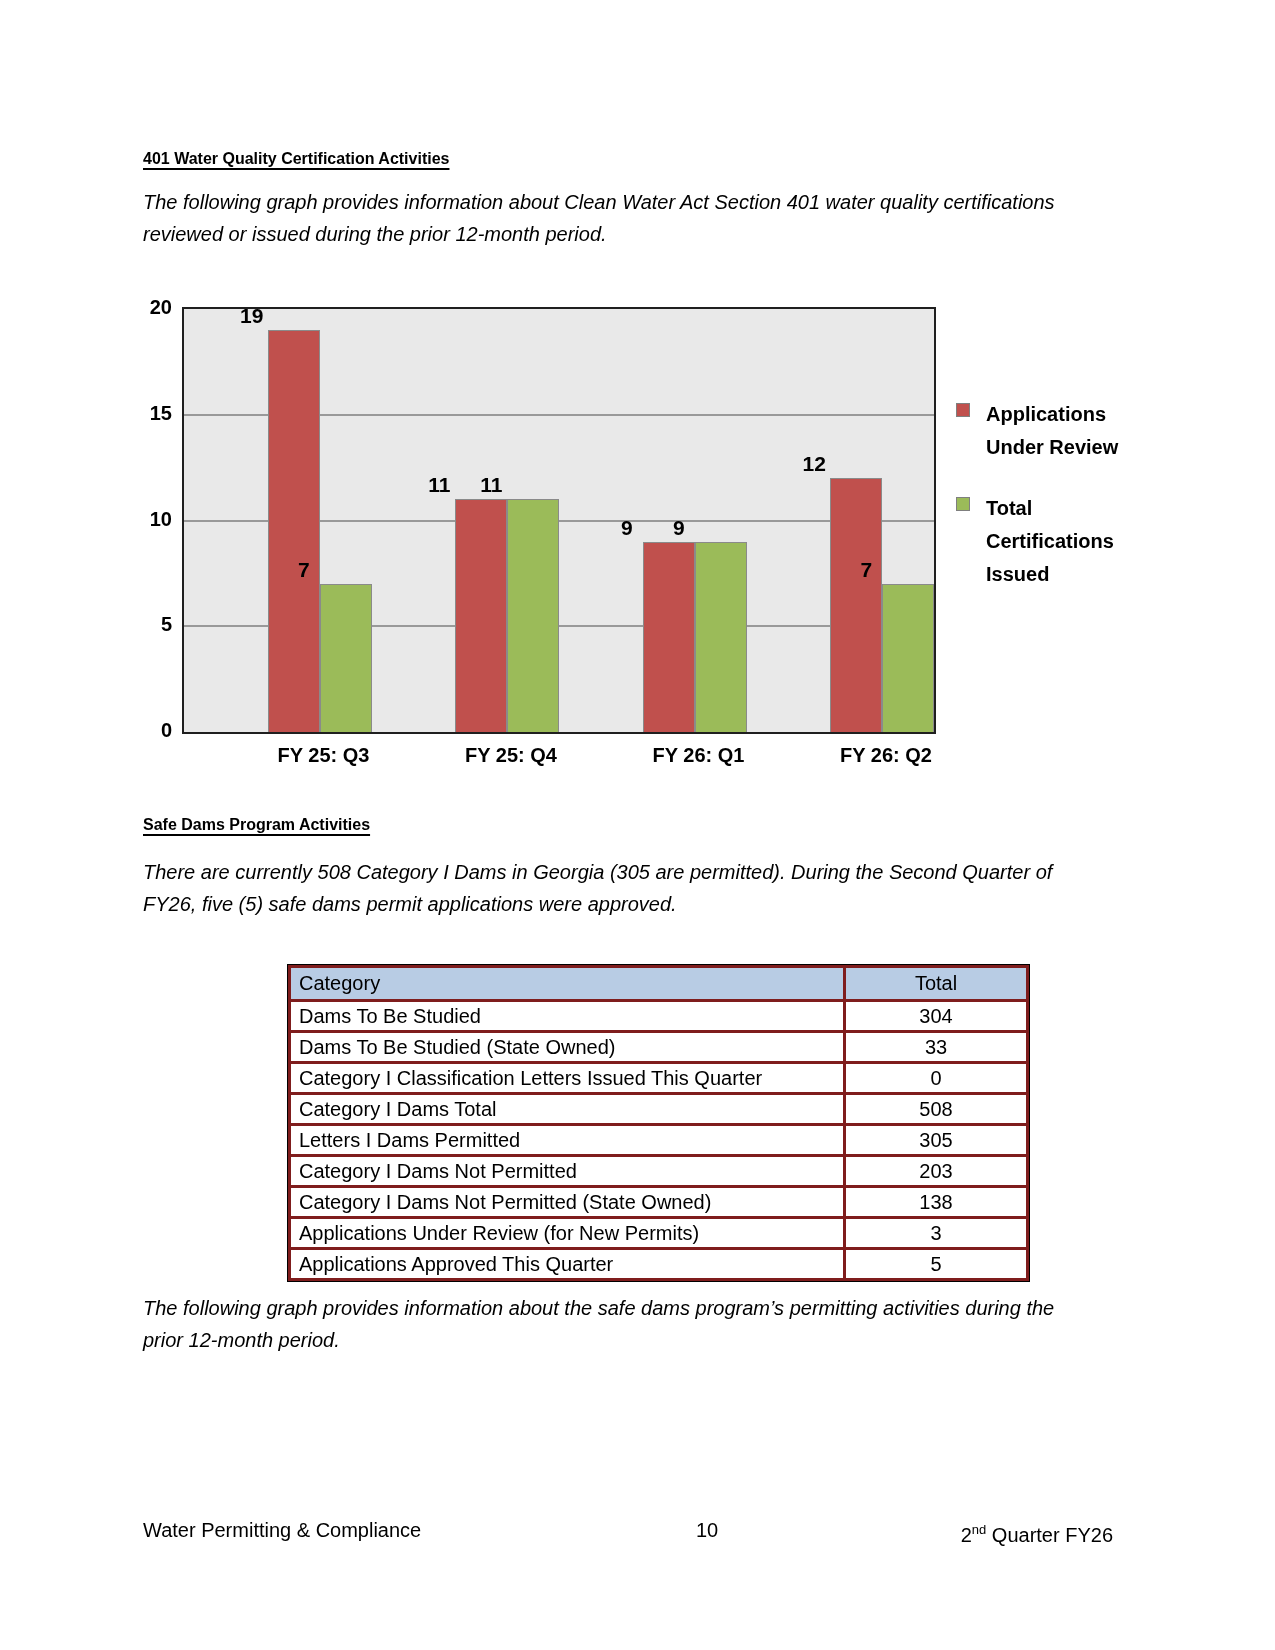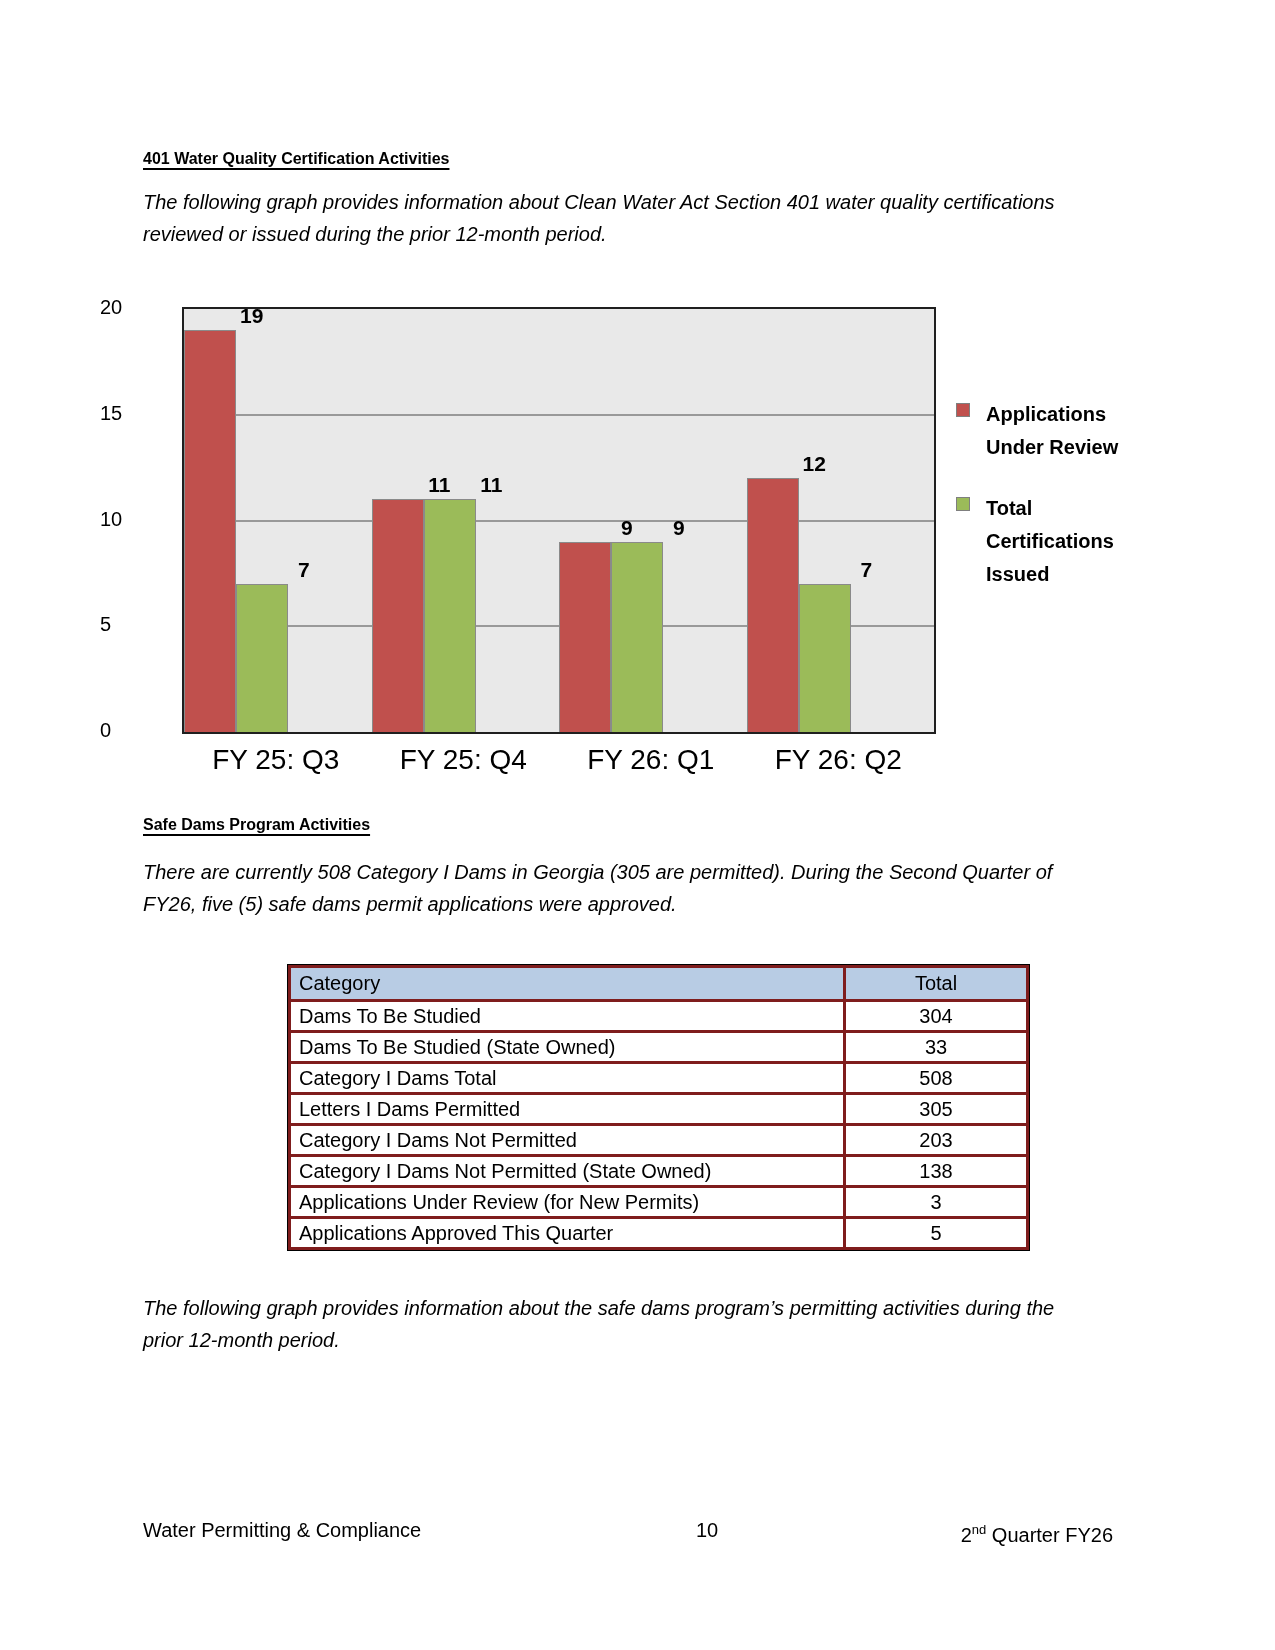--- a/index.html
+++ b/index.html
@@ -13,30 +13,30 @@
     text-decoration:underline;text-decoration-thickness:2px;text-underline-offset:4px;
   }
   .body-text{font-size:20px;line-height:32px;white-space:pre-line;font-style:italic;}
   
   #plot{
     left:182px;top:307px;width:750px;height:423px;
     background:#E9E9E9;border:2px solid #1f1f1f;box-sizing:content-box;
     display:flex;align-items:flex-end;
   }
   .gridline{position:absolute;left:0;width:100%;height:2px;background:#999999;}
-  .band{position:relative;flex:1 1 0;height:100%;display:flex;align-items:flex-end;justify-content:flex-start;}
+  .band{position:relative;flex:1 1 0;height:100%;display:flex;align-items:flex-end;justify-content:flex-end;}
   .bar{width:52px;box-sizing:border-box;border:1.5px solid #8a8a8a;border-bottom:none;}
   .bar-label{
     position:absolute;width:60px;text-align:center;
     font-weight:bold;font-size:21px;line-height:20px;color:#000;
   }
   #yticks{left:100px;top:307px;width:72px;height:423px;}
-  .ytick{position:absolute;right:0;width:100%;font-size:20px;line-height:28px;}
+  .ytick{position:absolute;right:0;width:100%;text-align:right;font-size:20px;line-height:28px;font-weight:bold;}
   #xlabels{left:182px;top:744px;width:750px;display:flex;}
-  .xlabel{flex:1 1 0;text-align:center;font-weight:normal;font-size:28px;}
+  .xlabel{flex:1 1 0;text-align:right;font-weight:bold;font-size:20px;}
   .legend-item{position:absolute;left:956px;width:190px;}
   .legend-swatch{position:absolute;left:0;top:5px;width:14px;height:14px;box-sizing:border-box;border:1px solid #7f7f7f;}
   .legend-label{position:absolute;left:30px;top:0;width:160px;font-weight:bold;font-size:20px;line-height:33px;white-space:pre-line;}
   
   #dams-table{
     left:288px;top:965px;width:700px;
     border-collapse:collapse;font-size:20px;table-layout:fixed;
   }
   #dams-table th,#dams-table td{
     border:3px solid #7f1d1d;white-space:nowrap;overflow:hidden;
@@ -134,20 +134,24 @@
     <tbody id="dams-table-body">
         <tr>
           <td class="col-cat">Dams To Be Studied</td>
           <td class="col-total">304</td>
         </tr>
         <tr>
           <td class="col-cat">Dams To Be Studied (State Owned)</td>
           <td class="col-total">33</td>
         </tr>
         <tr>
+          <td class="col-cat">Category I Classification Letters Issued This Quarter</td>
+          <td class="col-total">0</td>
+        </tr>
+        <tr>
           <td class="col-cat">Category I Dams Total</td>
           <td class="col-total">508</td>
         </tr>
         <tr>
           <td class="col-cat">Letters I Dams Permitted</td>
           <td class="col-total">305</td>
         </tr>
         <tr class="thick-top">
           <td class="col-cat">Category I Dams Not Permitted</td>
           <td class="col-total">203</td>

